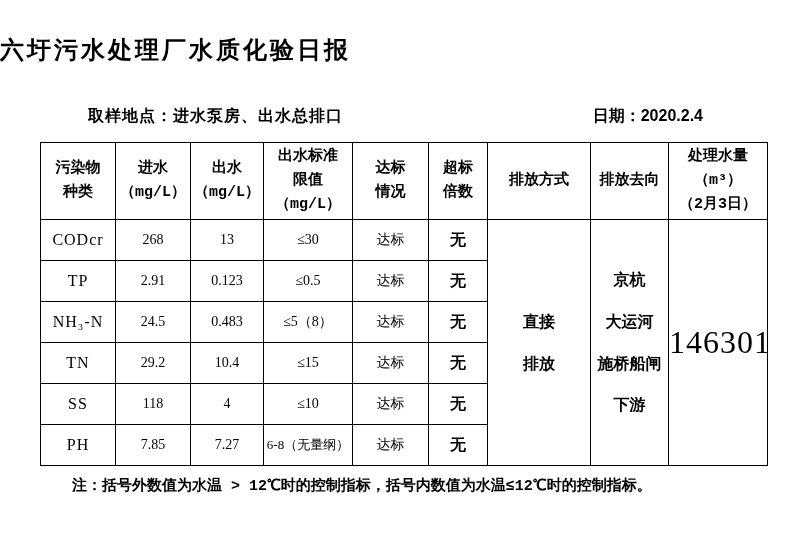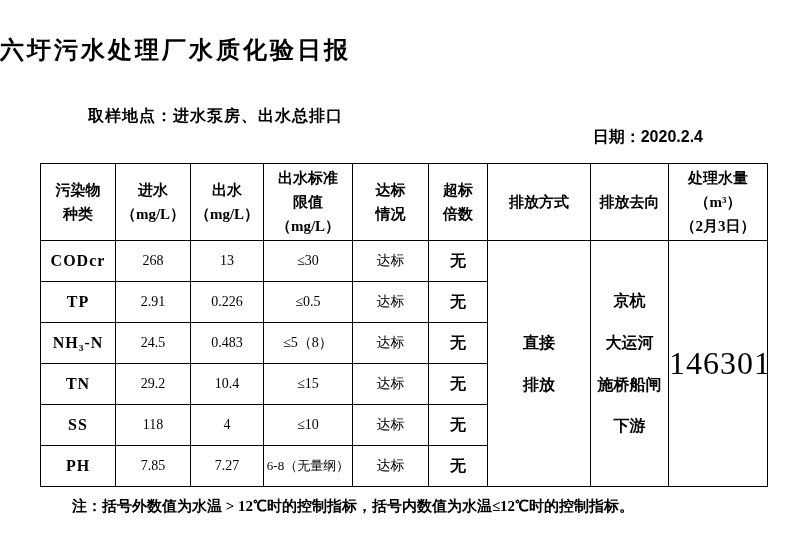--- a/index.html
+++ b/index.html
@@ -21,59 +21,58 @@
     font-weight: bold;
     letter-spacing: 3px;
   }
   .info-line {
     display: flex;
     align-items: baseline;
     margin-top: 40px;
     font-family: "Liberation Sans", sans-serif;
     font-size: 16px;
     font-weight: bold;
-    flex-direction: column;
   }
   .sampling-label { margin-left: 88px; letter-spacing: 1px; }
   .date-label { margin-left: auto; margin-right: 97px; }
 
   table.report {
     border-collapse: collapse;
     table-layout: fixed;
     width: 727px;
     margin: 15px 0 0 40px;
   }
   table.report th,
   table.report td {
     border: 1px solid #000;
     text-align: center;
     vertical-align: middle;
     padding: 0;
     white-space: pre-line;
     overflow: hidden;
   }
-  table.report thead tr { height: 77px; }
+  table.report thead tr { height: 77px; font-family: Liberation Mono, monospace; }
   table.report tbody tr { height: 41px; }
   table.report th {
     font-size: 15px;
     font-weight: bold;
     line-height: 1.6;
   }
-  td.cell-pollutant { font-weight: bold; font-size: 16px; letter-spacing: 1px; margin-left: 16px; }
+  td.cell-pollutant { font-weight: normal; font-size: 16px; letter-spacing: 1px; margin-left: 16px; }
   td.cell-num      { font-size: 14px; }
   td.cell-limit    { font-size: 14px; }
   td.cell-limit-small { font-size: 13px; }
   td.cell-status   { font-size: 14px; }
   td.cell-exceed   { font-weight: bold; font-size: 16px; }
   td.merged-bold   { font-weight: bold; font-size: 16px; line-height: 2.6; }
   td.cell-volume   { font-size: 32px; font-weight: normal; letter-spacing: 1px; white-space: nowrap; }
 
   .footnote {
     margin: 10px 0 0 72px;
-    font-family: Liberation Serif, serif;
+    font-family: Liberation Mono, monospace;
     font-size: 15px;
     font-weight: bold;
   }
 </style>
 </head>
 <body>
 
 <div>
 
   <h1 class="page-title">六圩污水处理厂水质化验日报</h1>
@@ -129,21 +128,21 @@
 排放</td>
         <td class="merged-bold" rowspan="6">京杭
 大运河
 施桥船闸
 下游</td>
         <td class="cell-volume" rowspan="6">146301</td>
       </tr>
       <tr>
         <td class="cell-pollutant">TP</td>
         <td class="cell-num">2.91</td>
-        <td class="cell-num">0.226</td>
+        <td class="cell-num">0.123</td>
         <td class="cell-limit">≤0.5</td>
         <td class="cell-status">达标</td>
         <td class="cell-exceed">无</td>
       </tr>
       <tr>
         <td class="cell-pollutant">NH₃-N</td>
         <td class="cell-num">24.5</td>
         <td class="cell-num">0.483</td>
         <td class="cell-limit">≤5（8）</td>
         <td class="cell-status">达标</td>

